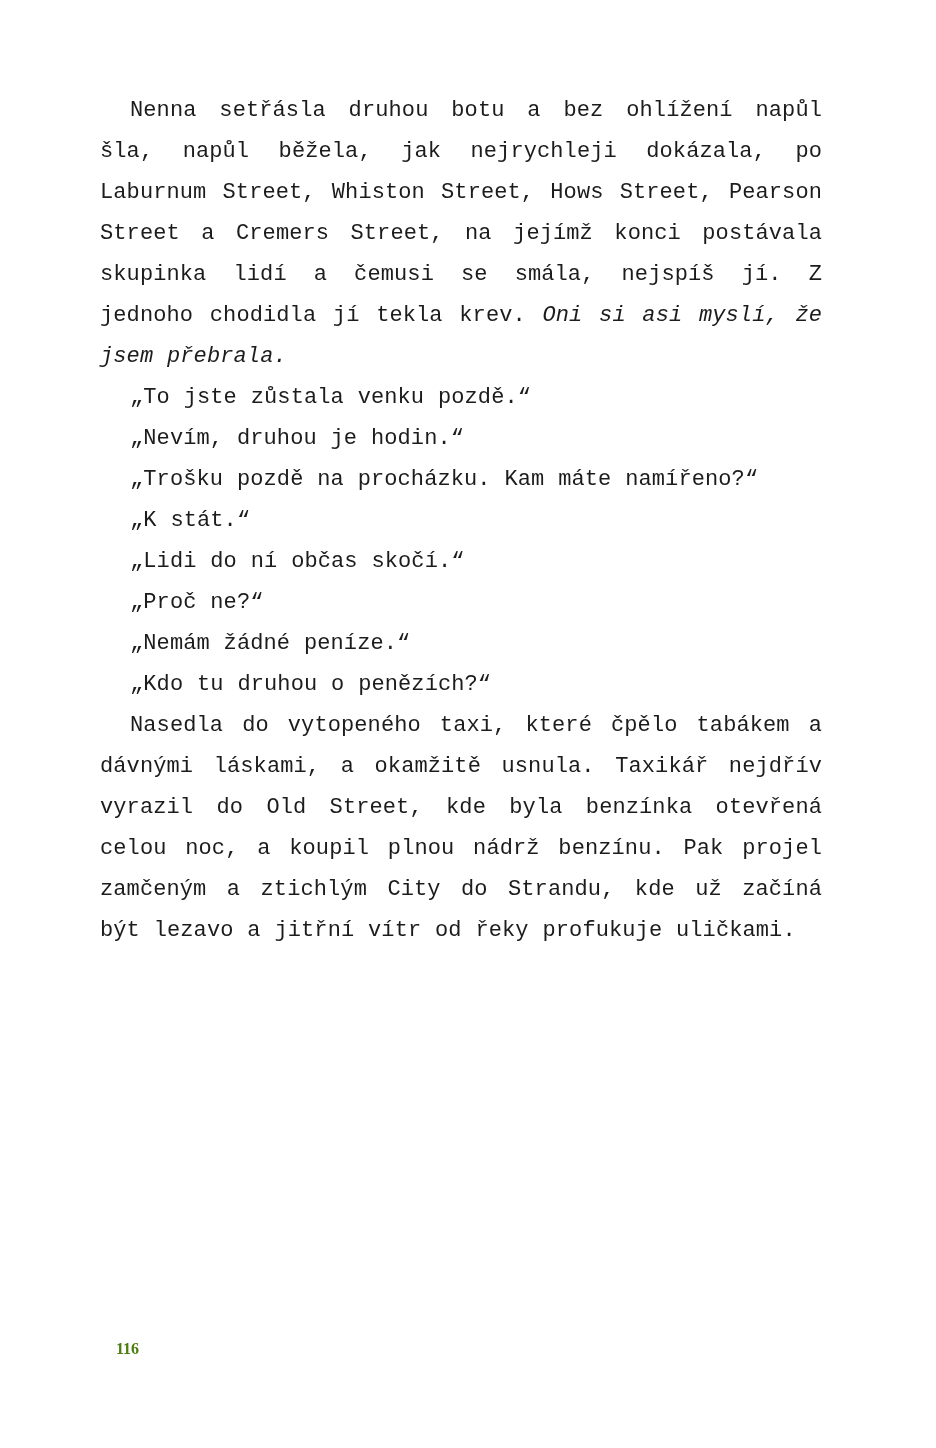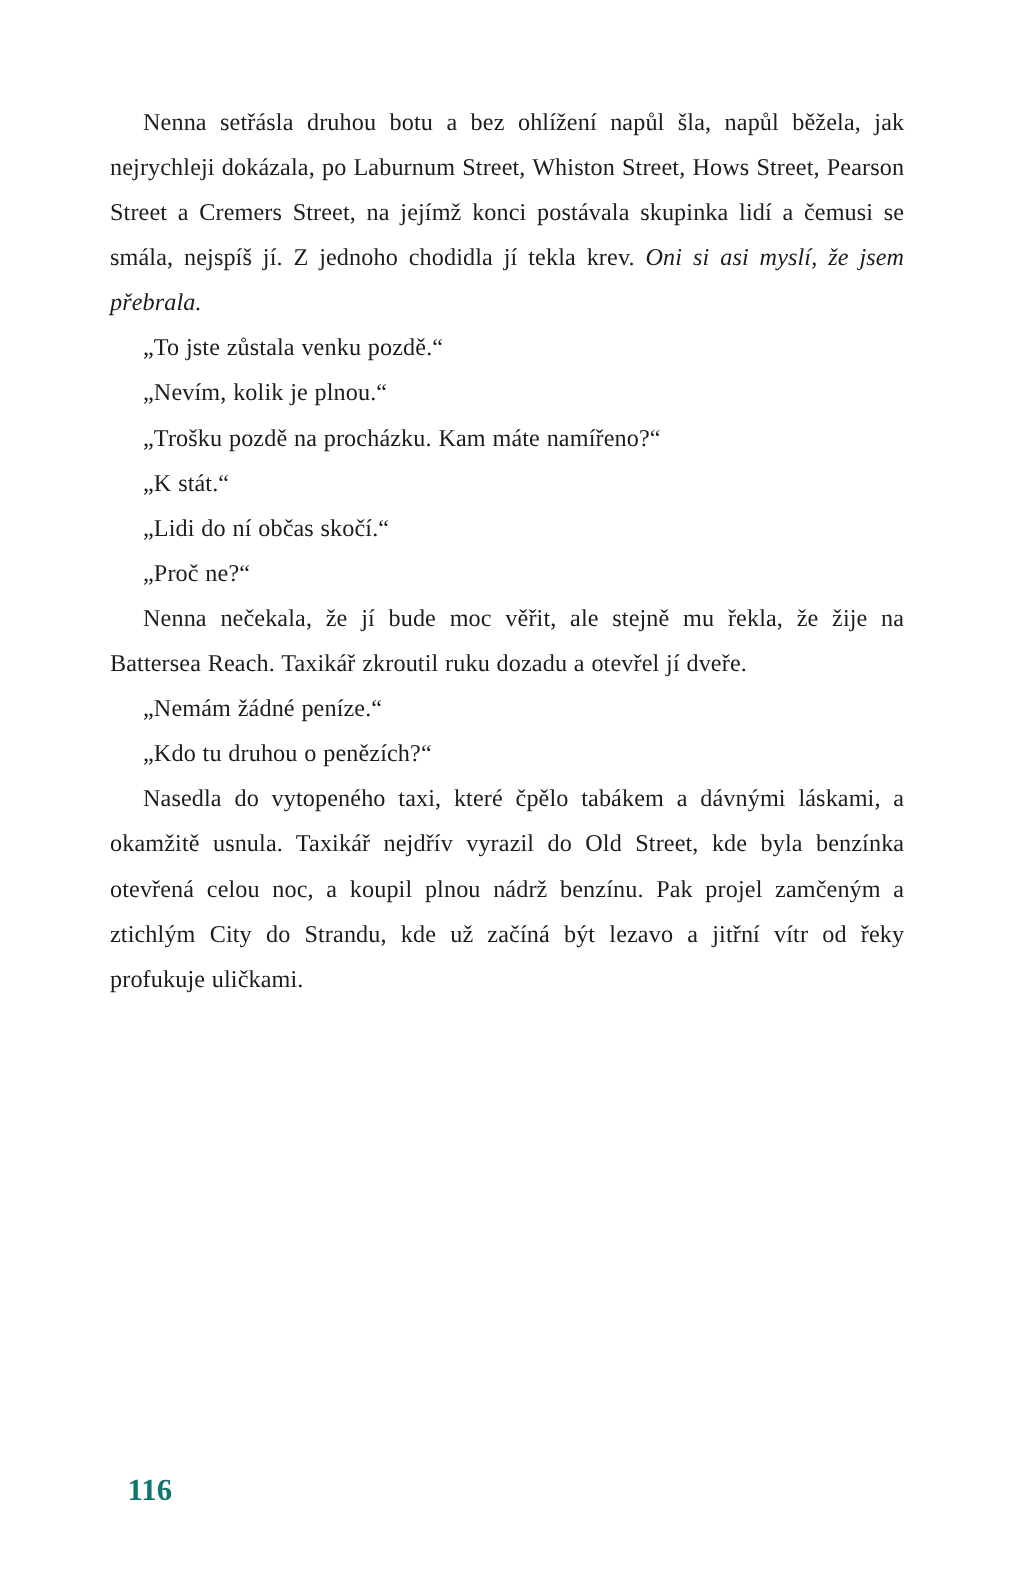--- a/index.html
+++ b/index.html
@@ -24,44 +24,44 @@
   }
   .text-block p {
     margin: 0;
     padding: 0;
     font-size: 22px;
     line-height: 41px;
     text-align: justify;
     text-indent: 30px;
     letter-spacing: 0.1px;
     word-spacing: 0.5px;
+    font-family: Liberation Mono, monospace;
   }
   .text-block p span.italic {
     font-style: italic;
   }
   .page-number {
     position: absolute;
     left: 116px;
     top: 1340px;
-    font-size: 28px;
+    font-size: 16px;
     font-weight: bold;
-    color: #0f766e;
+    color: #4d7c0f;
   }
 </style>
 </head>
 <body>
 
 <div class="page">
   <div class="text-block">
       <p><span>Nenna setřásla druhou botu a bez ohlížení napůl šla, napůl běžela, jak nejrychleji dokázala, po Laburnum Street, Whiston Street, Hows Street, Pearson Street a Cremers Street, na jejímž konci postávala skupinka lidí a čemusi se smála, nejspíš jí. Z jednoho chodidla jí tekla krev. </span><span class="italic">Oni si asi myslí, že jsem přebrala.</span></p>
       <p><span>„To jste zůstala venku pozdě.“</span></p>
-      <p><span>„Nevím, kolik je plnou.“</span></p>
+      <p><span>„Nevím, druhou je hodin.“</span></p>
       <p><span>„Trošku pozdě na procházku. Kam máte namířeno?“</span></p>
       <p><span>„K stát.“</span></p>
       <p><span>„Lidi do ní občas skočí.“</span></p>
       <p><span>„Proč ne?“</span></p>
-      <p><span>Nenna nečekala, že jí bude moc věřit, ale stejně mu řekla, že žije na Battersea Reach. Taxikář zkroutil ruku dozadu a otevřel jí dveře.</span></p>
       <p><span>„Nemám žádné peníze.“</span></p>
       <p><span>„Kdo tu druhou o penězích?“</span></p>
       <p><span>Nasedla do vytopeného taxi, které čpělo tabákem a dávnými láskami, a okamžitě usnula. Taxikář nejdřív vyrazil do Old Street, kde byla benzínka otevřená celou noc, a koupil plnou nádrž benzínu. Pak projel zamčeným a ztichlým City do Strandu, kde už začíná být lezavo a jitřní vítr od řeky profukuje uličkami.</span></p>
     </div>
   <div class="page-number">116</div>
 </div>
 
 </body></html>

